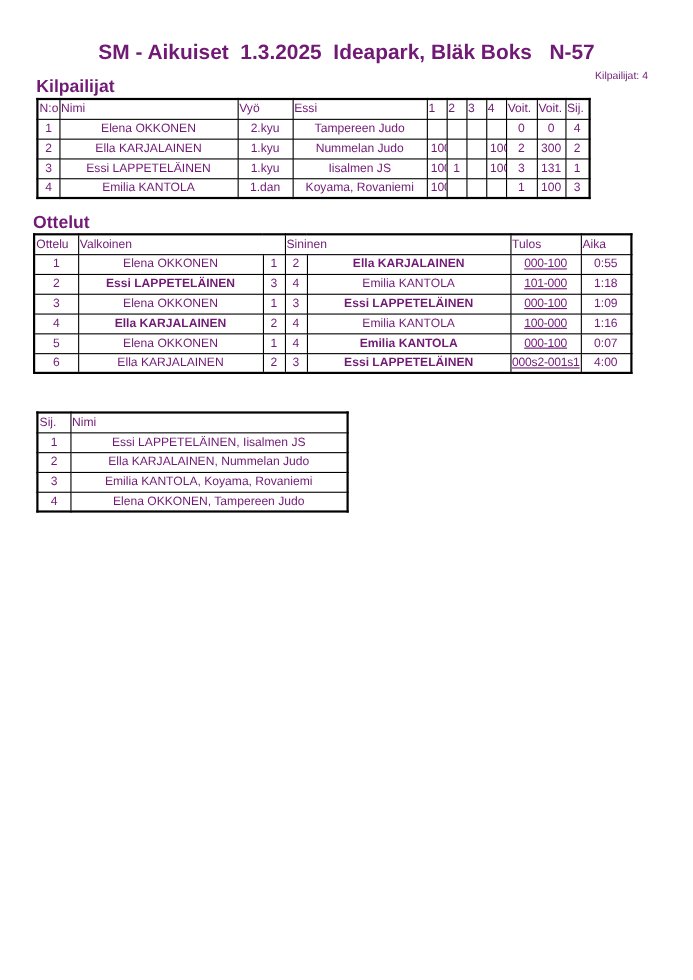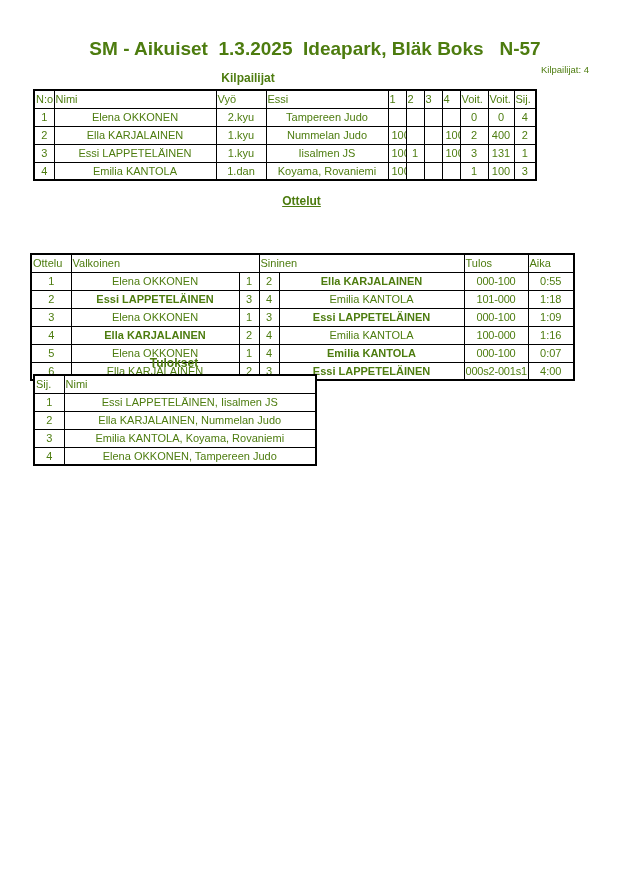--- a/index.html
+++ b/index.html
@@ -3,21 +3,21 @@
 <meta charset="utf-8">
 <style>
   * { box-sizing: border-box; }
   html, body { margin: 0; padding: 0; background: #e9e9e9; }
   .page {
     position: relative;
     width: 630px;
     height: 891px;
     background: #ffffff;
     font-family: "Liberation Sans", sans-serif;
-    color: #4d7c0f;
+    color: #701a75;
     margin: 0 auto;
     overflow: hidden;
   }
   .title {
     position: absolute;
     top: 38px;
     left: 0;
     width: 100%;
     text-align: center;
     font-size: 19px;
@@ -26,52 +26,52 @@
   }
   .comp-count {
     position: absolute;
     top: 64px;
     left: 541px;
     font-size: 9.5px;
     text-align: center;
   }
   .section-label {
     position: absolute;
-    font-size: 12px;
+    font-size: 16px;
     font-weight: bold;
-    text-align: center;
+    text-align: left;
   }
   #lbl-kilpailijat { top: 71px;  left: 33px; width: 430px; }
-  #lbl-ottelut     { top: 194px; left: 30px; width: 543px; text-decoration: underline; }
+  #lbl-ottelut     { top: 194px; left: 30px; width: 543px; }
   #lbl-tulokset    { top: 356px; left: 33px; width: 282px; }
 
   table.tbl {
     position: absolute;
     border-collapse: collapse;
     table-layout: fixed;
     background: #fff;
     border: 2px solid #000;
   }
   #tbl-kilpailijat { top: 89px;  left: 33px; width: 502px; }
-  #tbl-ottelut     { top: 212px; left: 30px; width: 543px; margin-top: 41px; }
+  #tbl-ottelut     { top: 212px; left: 30px; width: 543px; }
   #tbl-tulokset    { top: 374px; left: 33px; width: 282px; }
 
   .tbl th, .tbl td {
     border: 1px solid #000;
     font-size: 11px;
     height: 18px;
     padding: 0 3px;
     overflow: hidden;
     white-space: nowrap;
     vertical-align: middle;
   }
   .tbl th { font-weight: normal; text-align: left; padding: 0 1px; }
   .tbl td.c { text-align: center; }
   .tbl td.l { text-align: center; }
-  .tbl td.tulos { text-align: center; padding: 0 1px; letter-spacing: -0.2px; }
+  .tbl td.tulos { text-align: center; padding: 0 1px; letter-spacing: -0.2px; text-decoration: underline; }
   .winner { font-weight: bold; }
 </style>
 </head>
 <body>
 
 <div class="page">
 
   <div class="title">SM - Aikuiset  1.3.2025  Ideapark, Bläk Boks   N-57</div>
   <div class="comp-count">Kilpailijat: 4</div>
 
@@ -123,21 +123,21 @@
       <tr>
         <td class="c">2</td>
         <td class="l">Ella KARJALAINEN</td>
         <td class="l">1.kyu</td>
         <td class="l">Nummelan Judo</td>
         <td class="c">100</td>
         <td class="c"></td>
         <td class="c"></td>
         <td class="c">100</td>
         <td class="c">2</td>
-        <td class="c">400</td>
+        <td class="c">300</td>
         <td class="c">2</td>
       </tr>
       <tr>
         <td class="c">3</td>
         <td class="l">Essi LAPPETELÄINEN</td>
         <td class="l">1.kyu</td>
         <td class="l">Iisalmen JS</td>
         <td class="c">100</td>
         <td class="c">1</td>
         <td class="c"></td>
@@ -234,21 +234,20 @@
         <td class="l">Ella KARJALAINEN</td>
         <td class="c">2</td>
         <td class="c">3</td>
         <td class="l winner">Essi LAPPETELÄINEN</td>
         <td class="tulos">000s2-001s1</td>
         <td class="c">4:00</td>
       </tr>
     </tbody>
   </table>
 
-  <div class="section-label" id="lbl-tulokset">Tulokset</div>
 
   <table class="tbl" id="tbl-tulokset">
     <colgroup>
       <col style="width:30px">
         <col style="width:252px">
     </colgroup>
     <thead>
       <tr>
         <th>Sij.</th>
         <th>Nimi</th>

